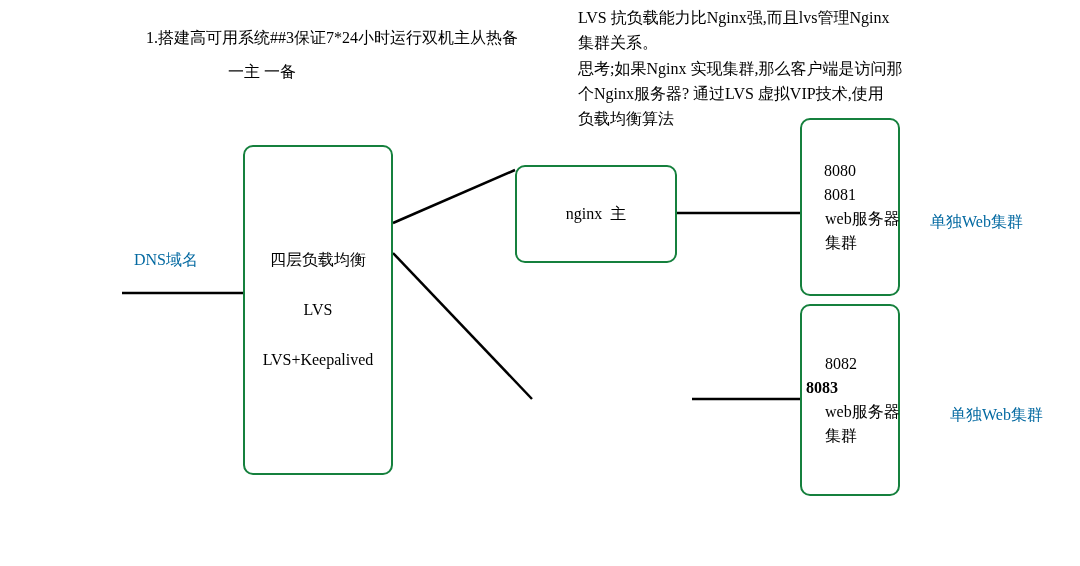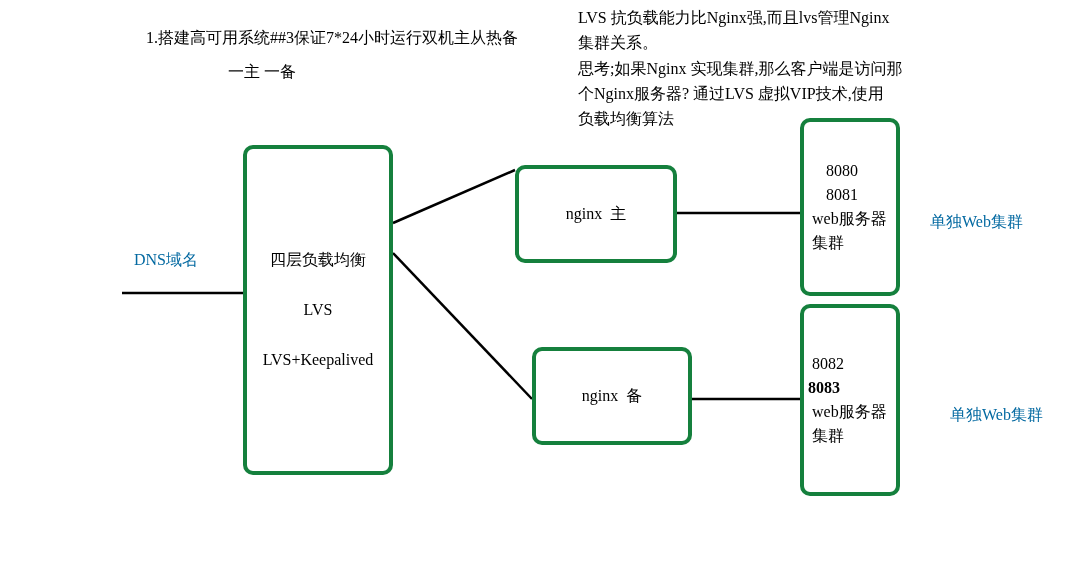--- a/index.html
+++ b/index.html
@@ -18,41 +18,41 @@
   }
   .note {
     position: absolute;
     font-size: 16px;
     line-height: 1.55;
     white-space: pre-line;
     color: #000;
   }
   .box {
     position: absolute;
-    border: 4px solid #15803d;
+    border: 2px solid #15803d;
     border-radius: 10px;
     background: #fff;
     box-sizing: border-box;
     display: flex;
     flex-direction: column;
     align-items: center;
     justify-content: center;
   }
   .box .line {
     font-size: 16px;
     line-height: 1.5;
     text-align: right;
     white-space: pre;
   }
   .box.left-text {
     align-items: flex-start;
   }
   .box.left-text .line {
     text-align: left;
-    padding-left: 8px;
+    padding-left: 23px;
   }
   .label {
     position: absolute;
     font-size: 16px;
     color: #0369a1;
     white-space: pre;
   }
   svg.edges {
     position: absolute;
     left: 0;
@@ -95,23 +95,20 @@
     <div class="line" style="height:26px;"></div>
     <div class="line">LVS</div>
     <div class="line" style="height:26px;"></div>
     <div class="line">LVS+Keepalived</div>
   </div>
 
   <div class="box" style="left:515px; top:165px; width:162px; height:98px;">
     <div class="line">nginx  主</div>
   </div>
 
-  <div class="box" style="left:532px; top:347px; width:160px; height:98px;">
-    <div class="line">nginx  备</div>
-  </div>
 
   <div class="box left-text" style="left:800px; top:118px; width:100px; height:178px;">
     <div class="line" style="padding-left:22px;">8080</div>
     <div class="line" style="padding-left:22px;">8081</div>
     <div class="line">web服务器</div>
     <div class="line">集群</div>
   </div>
 
   <div class="box left-text" style="left:800px; top:304px; width:100px; height:192px;">
     <div class="line" style="">8082</div>

